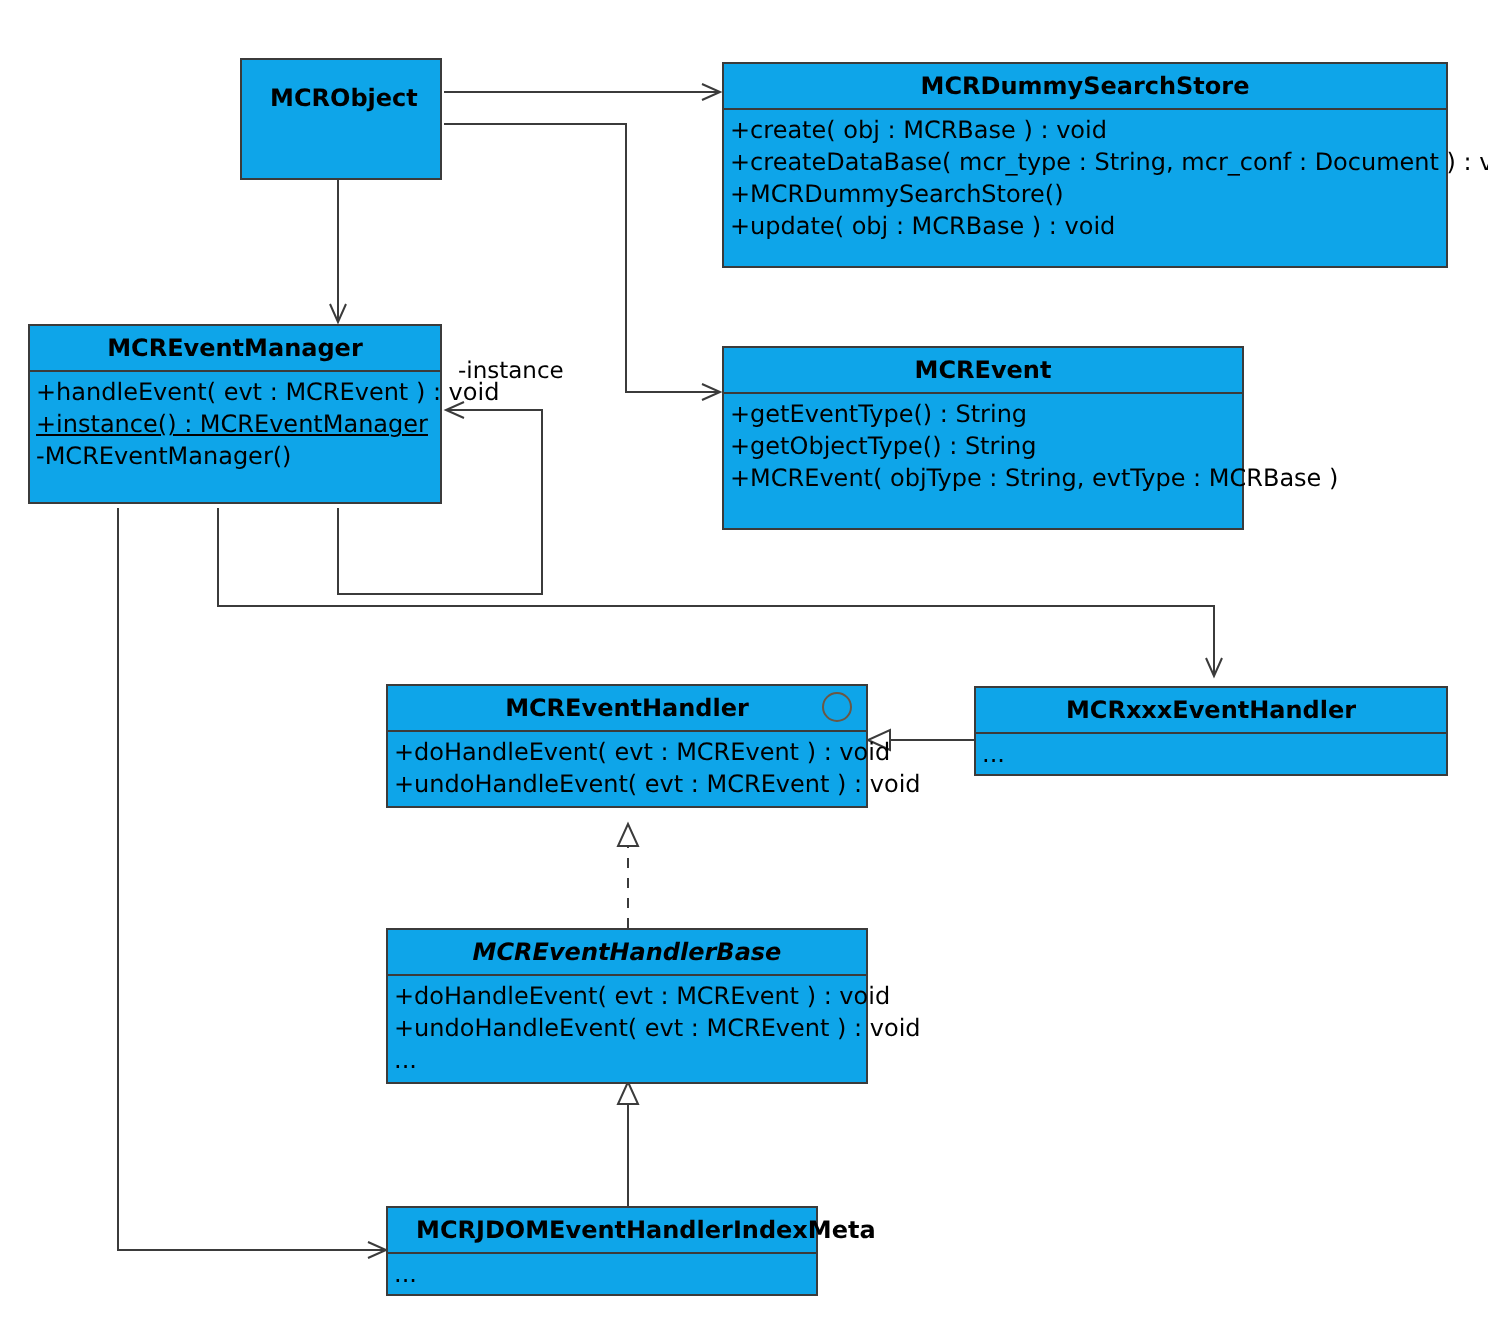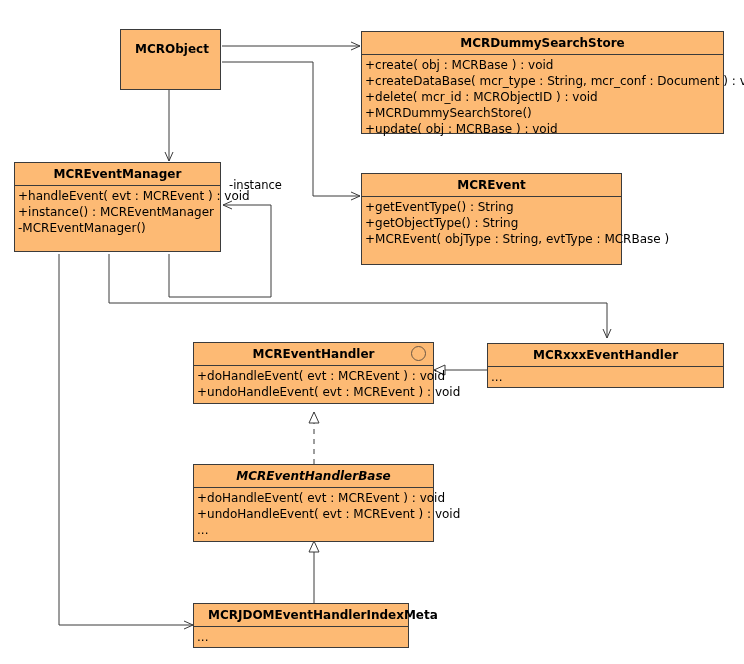--- a/index.html
+++ b/index.html
@@ -22,21 +22,21 @@
     position: absolute;
     left: 0;
     top: 0;
     width: 744px;
     height: 664px;
     pointer-events: none;
   }
   .uml-class {
     position: absolute;
     box-sizing: border-box;
-    background: #fdba74;
+    background: #0ea5e9;
     border: 1px solid #3b3b3b;
     z-index: 5;
   }
   .uml-header {
     box-sizing: border-box;
     text-align: center;
     font-weight: bold;
     font-size: 12px;
     color: #000000;
     padding: 4px 14px 4px 14px;
@@ -54,20 +54,21 @@
     padding: 2px 0px 2px 0px;
   }
   .uml-member {
     font-size: 12px;
     color: #000000;
     line-height: 16px;
     white-space: nowrap;
     padding: 0 2px 0 3px;
   }
   .uml-member.static {
+    text-decoration: underline;
   }
   .iface-circle {
     position: absolute;
     right: 7px;
     top: 3px;
     width: 13px;
     height: 13px;
     border: 1px solid #6b5744;
     border-radius: 50%;
     background: transparent;
@@ -120,21 +121,20 @@
 
   <div class="uml-class" style="left:120px; top:29px; width:101px; height:61px;">
     <div class="uml-header" style="padding-top:12px;">MCRObject</div>
   </div>
 
   <div class="uml-class sectioned" style="left:361px; top:31px; width:363px; height:103px;">
     <div class="uml-header">MCRDummySearchStore</div>
     <div class="uml-body">
       <div class="uml-member">+create( obj : MCRBase ) : void</div>
       <div class="uml-member">+createDataBase( mcr_type : String, mcr_conf : Document ) : void</div>
-      <div class="uml-member">+delete( mcr_id : MCRObjectID ) : void</div>
       <div class="uml-member">+MCRDummySearchStore()</div>
       <div class="uml-member">+update( obj : MCRBase ) : void</div>
     </div>
   </div>
 
   <div class="uml-class sectioned" style="left:14px; top:162px; width:207px; height:90px;">
     <div class="uml-header">MCREventManager</div>
     <div class="uml-body">
       <div class="uml-member">+handleEvent( evt : MCREvent ) : void</div>
       <div class="uml-member static">+instance() : MCREventManager</div>

